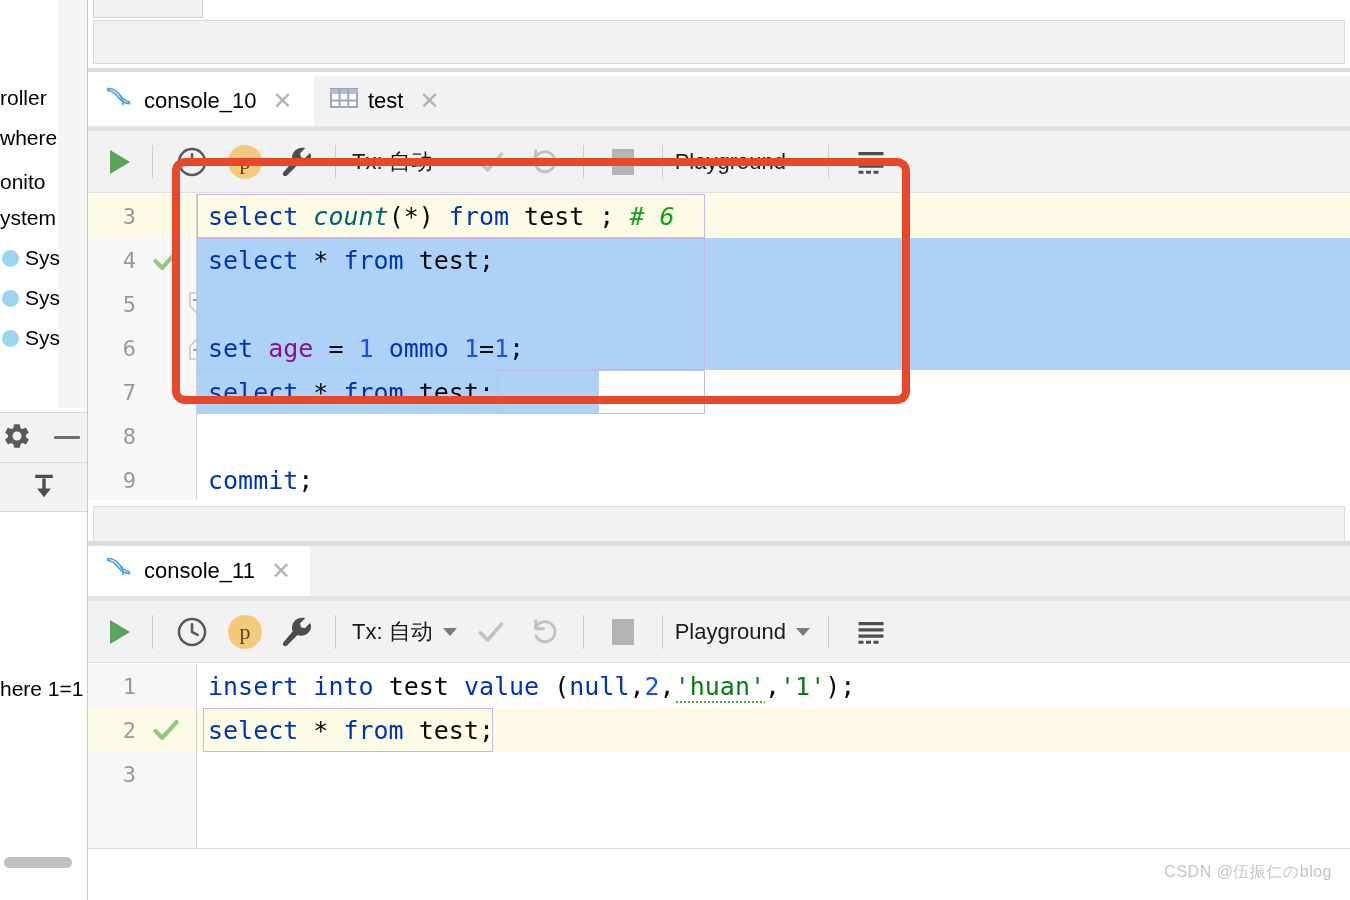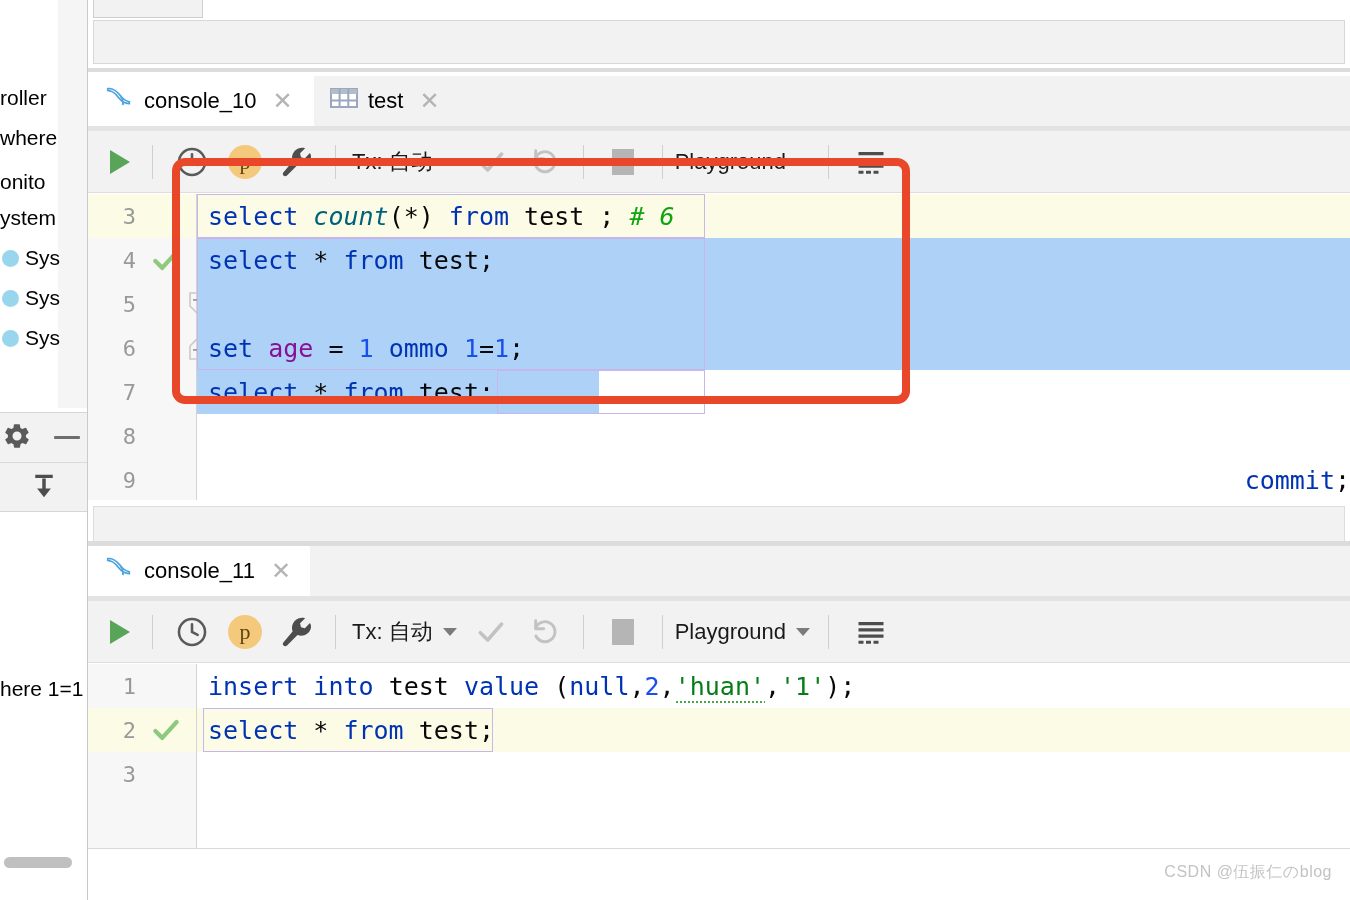--- a/index.html
+++ b/index.html
@@ -443,21 +443,21 @@
       <div class="code-area" id="code10">
           <div class="sel-band" style="top: 176px; left: 0px; width: 402px;"></div>
           <div class="sel-band" style="top: 132px; left: 0px; right: 0px;"></div>
           <div class="sel-band" style="top: 88px; left: 0px; right: 0px;"></div>
           <div class="sel-band" style="top: 44px; left: 0px; right: 0px;"></div>
           <div class="sel-band" style="top: 0px; left: 0px; right: 0px;"></div>
           <div class="code-line caret-line" style="top: 0px;"><span class="txt"><span class="kw">select </span><span class="fn">count</span><span class="plain">(*) </span><span class="kw">from </span><span class="plain">test ; </span><span class="cmt"># 6</span></span></div>
           <div class="code-line" style="top: 44px;"><span class="txt"><span class="kw">select </span><span class="plain">* </span><span class="kw">from </span><span class="plain">test;</span></span></div>
           <div class="code-line" style="top: 132px;"><span class="txt"><span class="kw">set </span><span class="col">age </span><span class="plain">= </span><span class="num">1 </span><span class="kw">ommo </span><span class="num">1</span><span class="plain">=</span><span class="num">1</span><span class="plain">;</span></span></div>
           <div class="code-line" style="top: 176px;"><span class="txt"><span class="kw">select </span><span class="plain">* </span><span class="kw">from </span><span class="plain">test;</span></span></div>
-          <div class="code-line" style="top: 264px; justify-content: flex-end;"><span class="txt"><span class="kw">commit</span><span class="plain">;</span></span></div>
+          <div class="code-line" style="top: 264px;"><span class="txt"><span class="kw">commit</span><span class="plain">;</span></span></div>
           <div class="sel-outline" style="left: 0px; top: 0px; width: 508px; height: 44px;"></div>
           <div class="sel-outline" style="left: 0px; top: 44px; width: 508px; height: 132px;"></div>
           <div class="sel-outline" style="left: 300px; top: 176px; width: 208px; height: 44px;"></div>
         </div>
     </div>
   </div>
 
   <div class="mid-sep" style="top:500px; height:46px;">
     <div class="bar"></div>
     <div class="underbar"></div>

